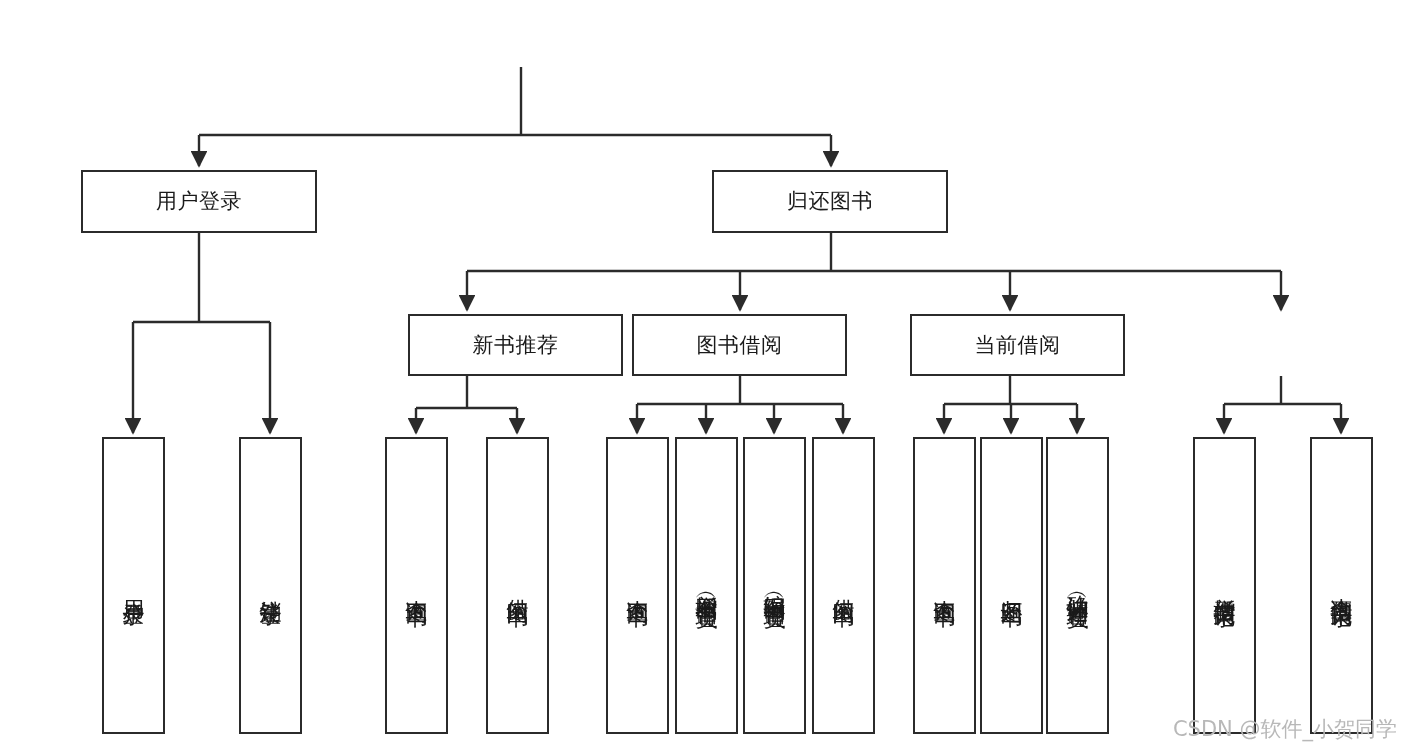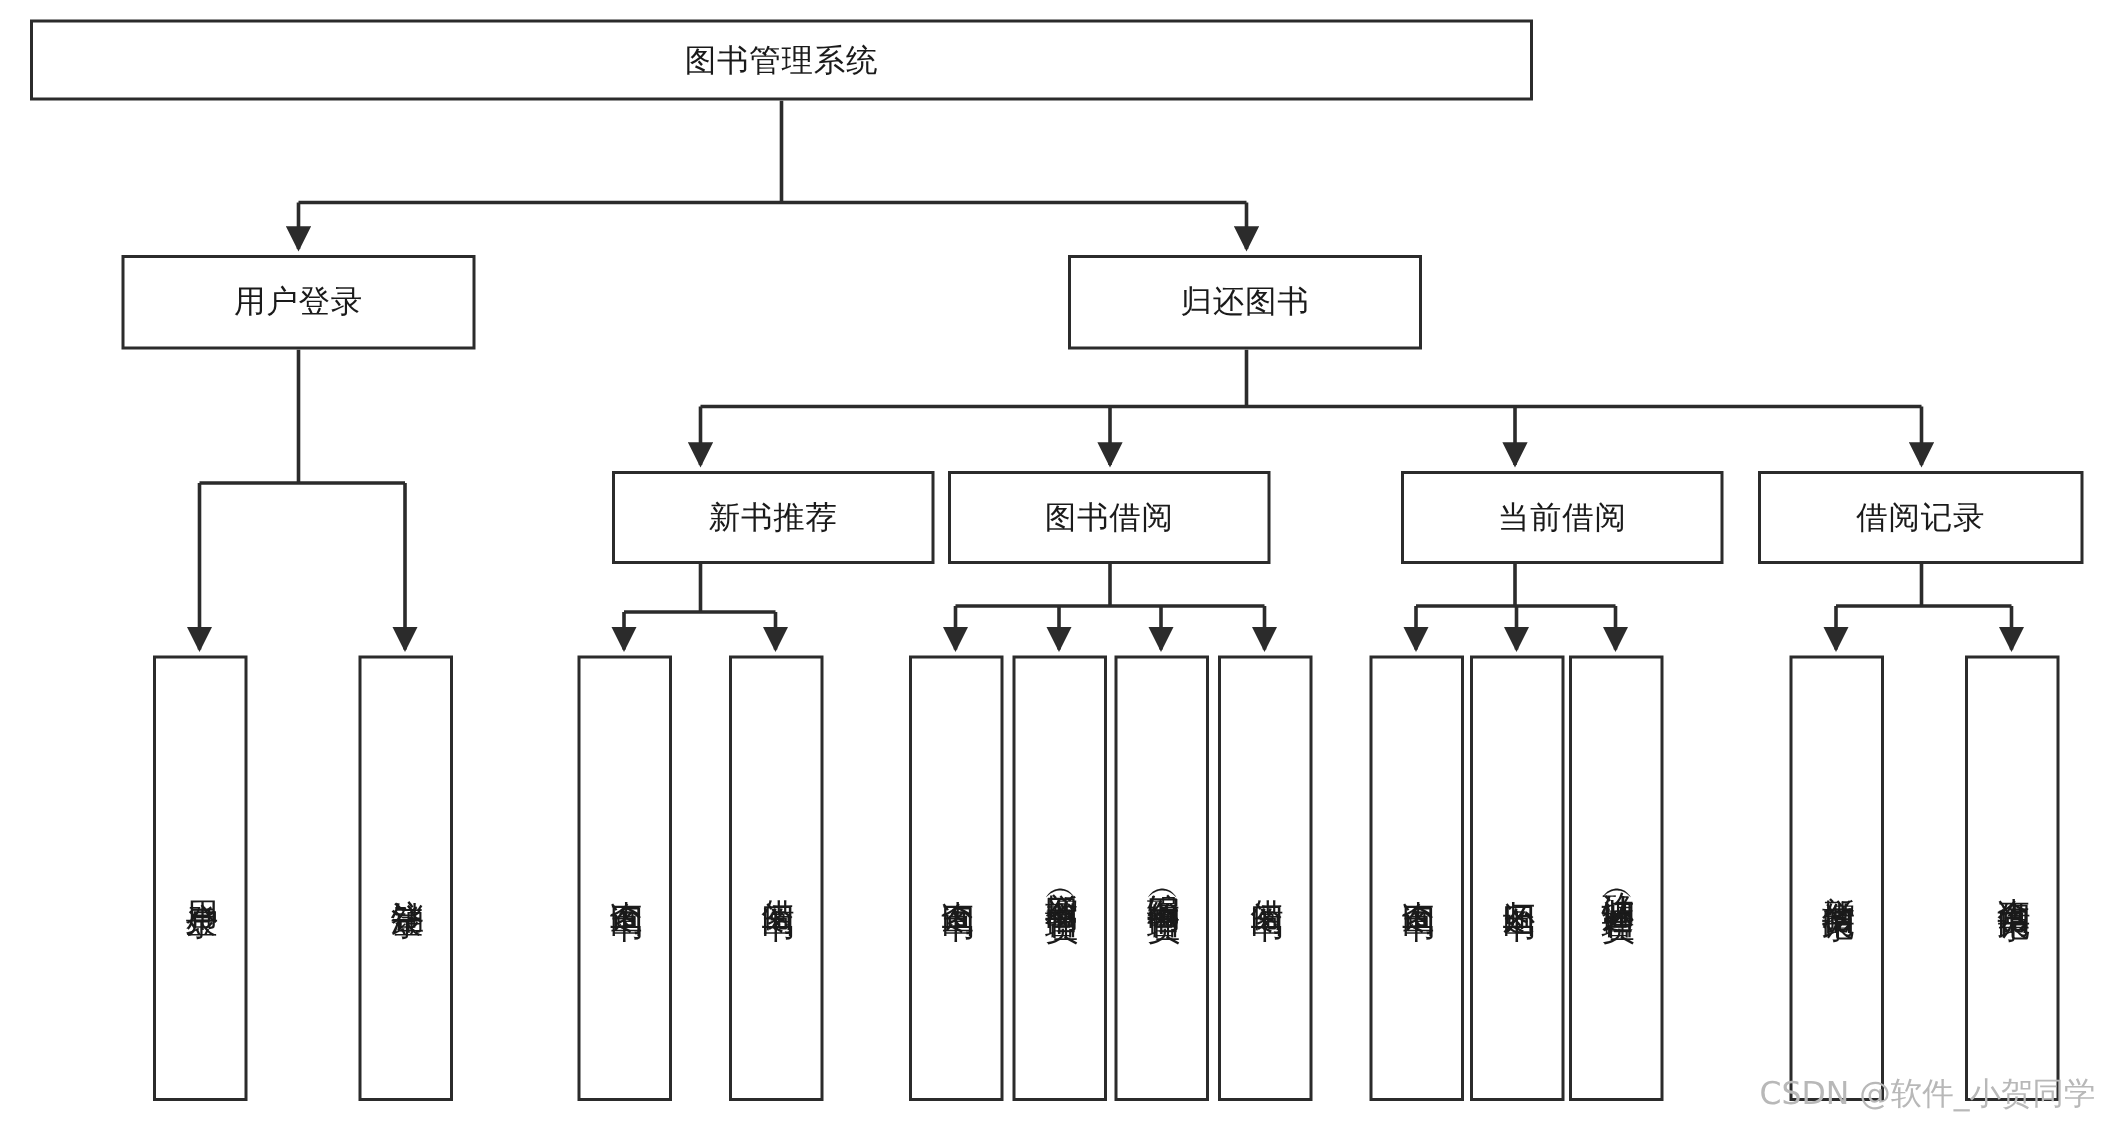--- a/index.html
+++ b/index.html
@@ -115,42 +115,36 @@
       <path d="M 1011 404 L 1011 433" marker-end="url(#arrow)"></path>
       <path d="M 1077 404 L 1077 433" marker-end="url(#arrow)"></path>
 
       <path d="M 1281 376 L 1281 404"></path>
       <path d="M 1224 404 L 1341 404"></path>
       <path d="M 1224 404 L 1224 433" marker-end="url(#arrow)"></path>
       <path d="M 1341 404 L 1341 433" marker-end="url(#arrow)"></path>
     </g>
   </svg>
 
-  <div class="node horizontal" style="left:20px; top:13px; width:1002px; height:54px;">
-    <span class="label">图书管理系统</span>
-  </div>
 
   <div class="node horizontal" style="left:81px; top:170px; width:236px; height:63px;">
     <span class="label">用户登录</span>
   </div>
   <div class="node horizontal" style="left:712px; top:170px; width:236px; height:63px;">
     <span class="label">归还图书</span>
   </div>
 
   <div class="node horizontal" style="left:362px; top:314px; width:215px; height:62px;margin-left:46px;">
     <span class="label">新书推荐</span>
   </div>
   <div class="node horizontal" style="left:632px; top:314px; width:215px; height:62px;">
     <span class="label">图书借阅</span>
   </div>
-  <div class="node horizontal" style="left:934px; top:314px; width:215px; height:62px;">
+  <div class="node horizontal" style="left:910px; top:314px; width:215px; height:62px;">
     <span class="label">当前借阅</span>
-  </div>
-  <div class="node horizontal" style="left:1172px; top:314px; width:217px; height:62px;">
-    <span class="label">借阅记录</span>
   </div>
 
   <div class="node vertical" style="left:102px; top:437px; width:63px; height:297px;">
     <span class="label">用户登录</span>
   </div>
   <div class="node vertical" style="left:239px; top:437px; width:63px; height:297px;">
     <span class="label">注销登录</span>
   </div>
 
   <div class="node vertical" style="left:385px; top:437px; width:63px; height:297px;">

